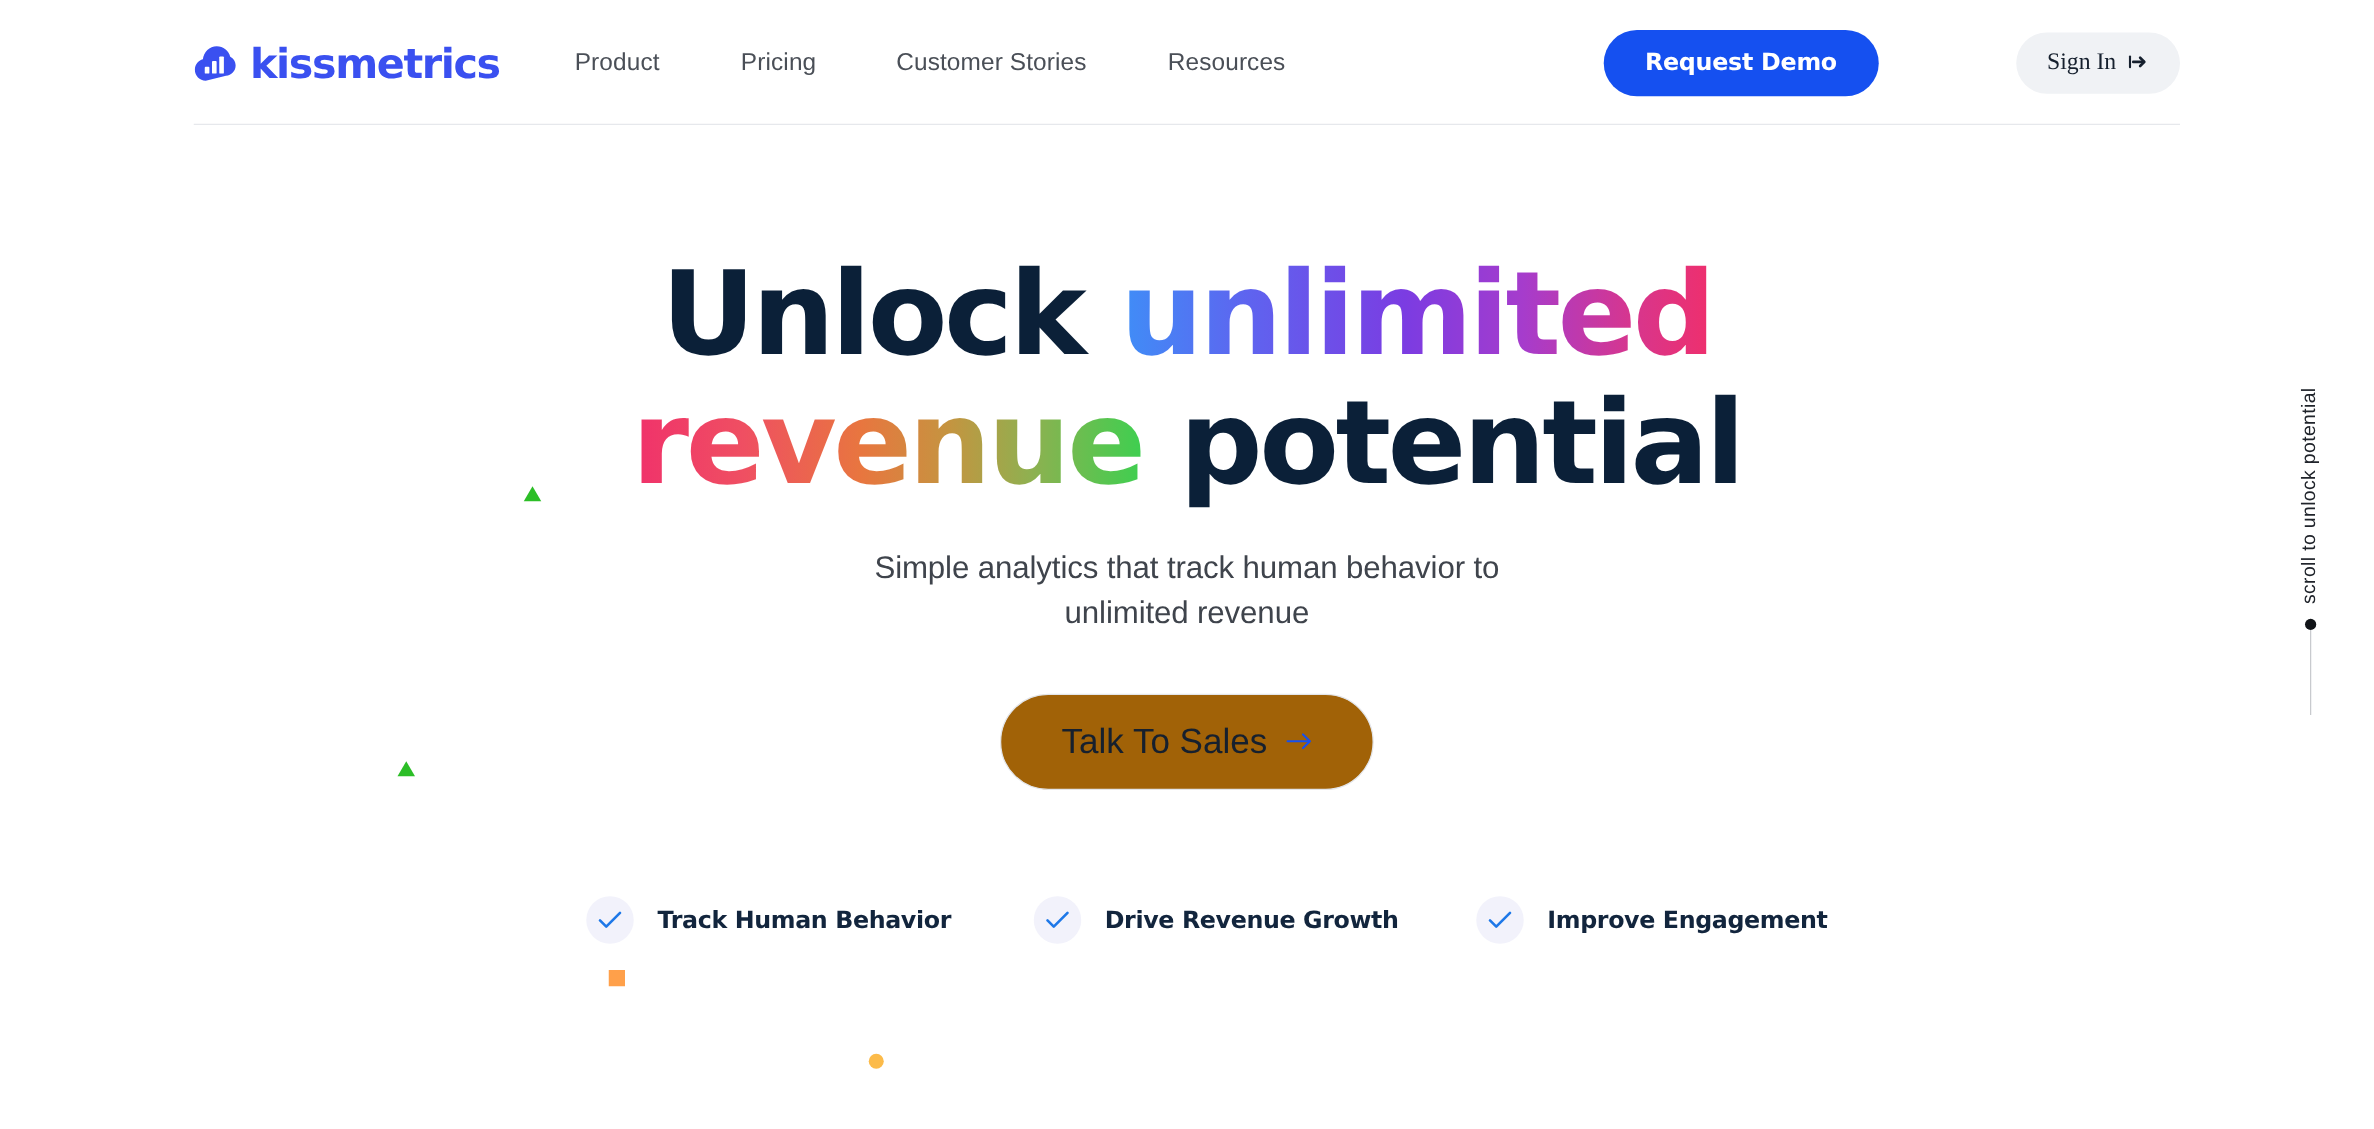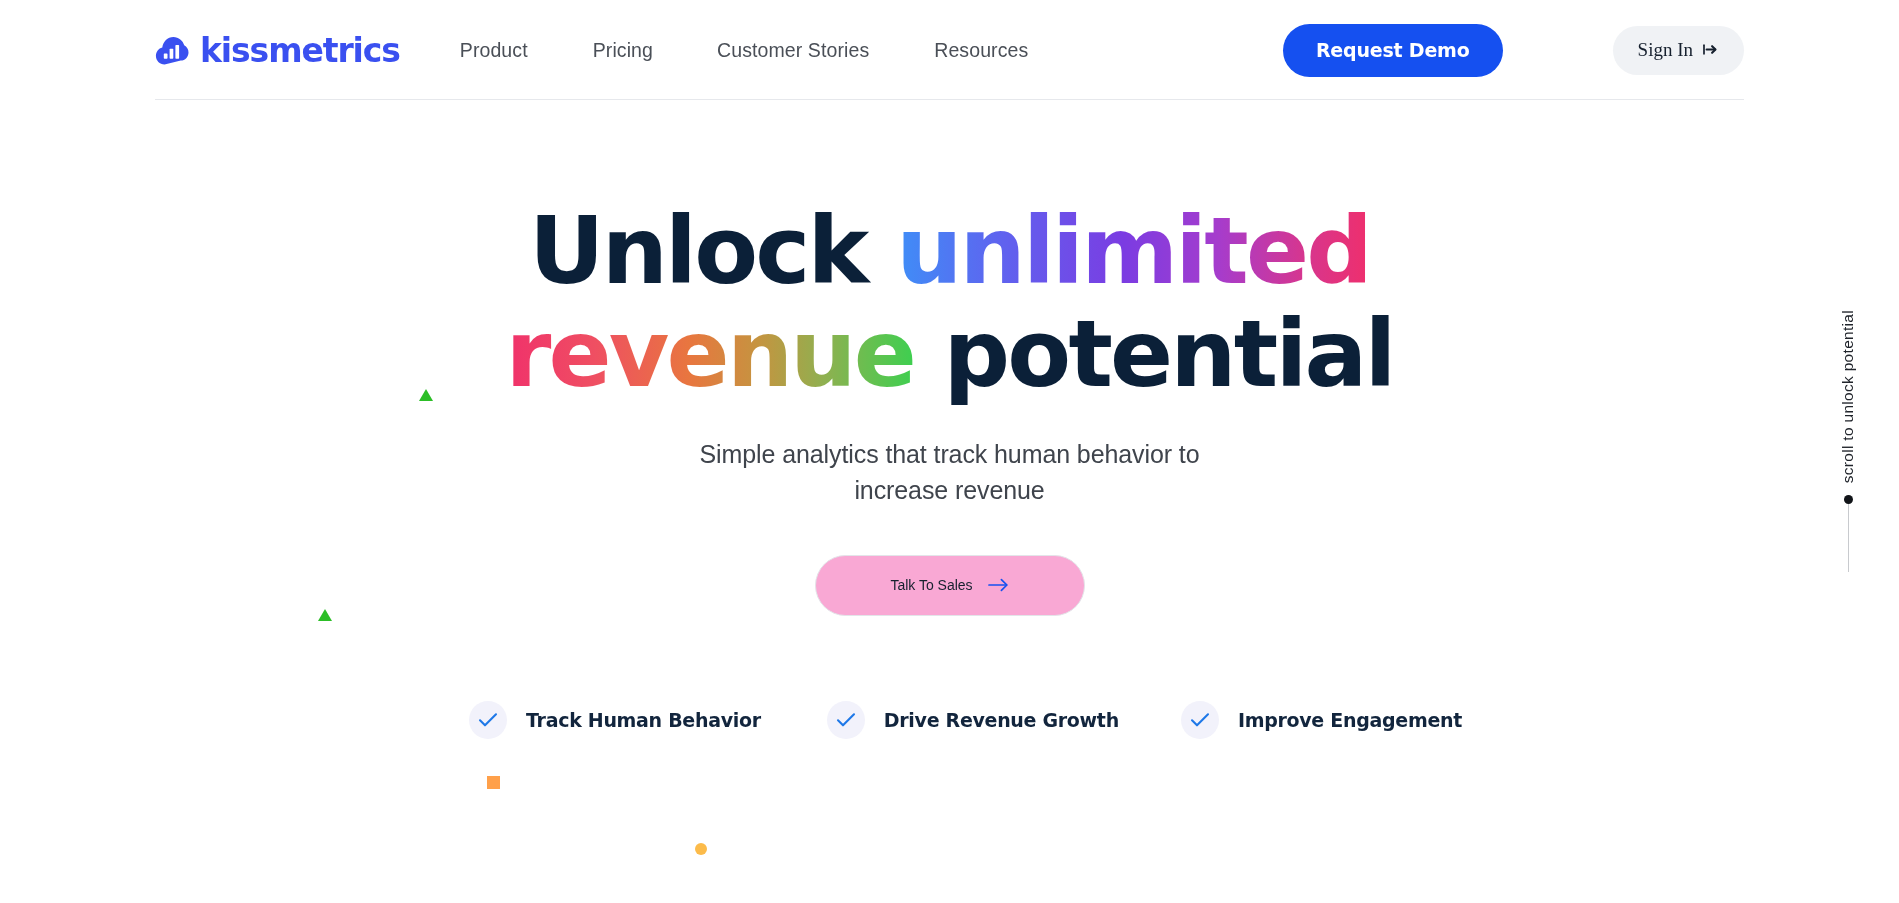--- a/index.html
+++ b/index.html
@@ -173,23 +173,23 @@
     cursor: pointer;
     display: flex;
     align-items: center;
     gap: 15px;
     font-family: "DejaVu Sans", sans-serif;
     letter-spacing: -0.3px;
     min-width: 247px;
     justify-content: center;
   }
   .btn-secondary {
-    background: #f9a8d4;
+    background: #a16207;
     color: #16202e;
-    font-size: 14px;
+    font-size: 28px;
     border: 1px solid #e3e5e9;
     border-radius: 40px;
     padding: 21px 48px 22px;
     cursor: pointer;
     display: flex;
     align-items: center;
     gap: 15px;
     font-family: "Liberation Sans", sans-serif;
     min-width: 270px;
     justify-content: center;
@@ -336,21 +336,21 @@
     <span class="line line1">
       <span>Unlock </span><span class="grad-unlimited">unlimited</span>
     </span>
     <span class="line line2">
       <span class="grad-revenue">revenue</span><span> potential</span>
     </span>
   </h1>
 
   <p class="subhead">
     <span class="sub-line">Simple analytics that track human behavior to</span>
-    <span class="sub-line">increase revenue</span>
+    <span class="sub-line">unlimited revenue</span>
   </p>
 
   <div class="cta-row">
 
     <button class="btn-secondary">
       <span>Talk To Sales</span>
       <span>
         <svg class="arrow" width="21" height="16" viewBox="0 0 21 16" xmlns="http://www.w3.org/2000/svg">
           <path d="M1 8h17.4" stroke="#1550f0" stroke-width="1.7" stroke-linecap="round"></path>
           <path d="M13.4 2.6L18.9 8l-5.5 5.4" fill="none" stroke="#1550f0" stroke-width="1.7" stroke-linecap="round" stroke-linejoin="round"></path>

